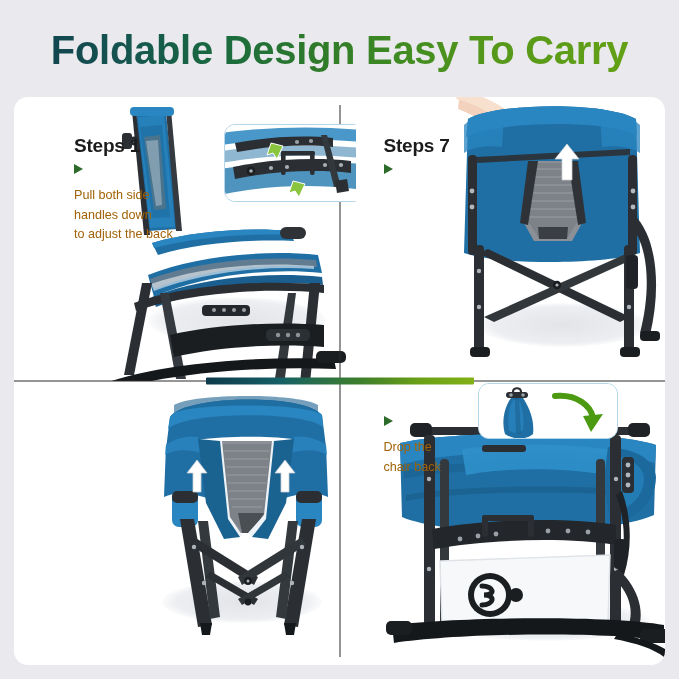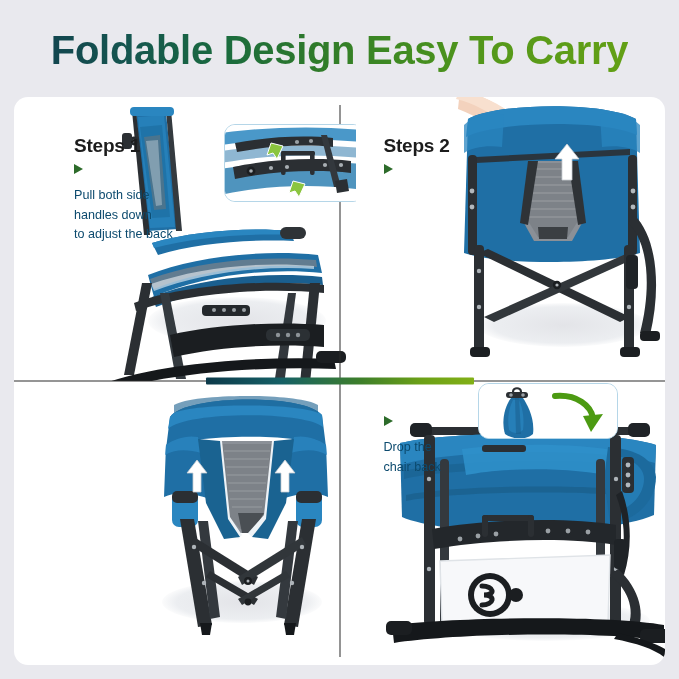--- a/index.html
+++ b/index.html
@@ -63,21 +63,21 @@
   .txt{ position:absolute; z-index:6; }
   .step-title{ font-size:19px; font-weight:bold; color:#1c1c1c; letter-spacing:-0.2px; }
   .tri{
     width:0;height:0;
     border-left:9px solid #2d6b2a;
     border-top:5.5px solid transparent;
     border-bottom:5.5px solid transparent;
     margin-top:7px;
   }
   .step-body{
-    margin-top:12px; font-size:12.6px; line-height:1.55; color:#0c4a6e;
+    margin-top:12px; font-size:12.6px; line-height:1.55; color:#a16207;
     white-space:pre-line;
   }
 
   
   .art{ position:absolute; inset:0; }
   .shadow-ellipse{
     position:absolute; border-radius:50%;
     background:radial-gradient(ellipse at 50% 50%, #e3e4e8 0%, #eceef1 58%, rgba(255,255,255,0) 74%);
   }
   .inset-box{
@@ -270,21 +270,21 @@
           </svg>
 
           <div class="arrow-up" style="left:198px;top:46px;">
             <svg width="26" height="38" viewBox="0 0 26 38">
               <path d="M13 1 L25 16 L18 16 L18 37 L8 37 L8 16 L1 16 Z" fill="#ffffff" stroke="#c9ced3" stroke-width="0.8"></path>
             </svg>
           </div>
         </div>
 
         <div class="txt" style="left:28px;top:38px;width:150px;">
-          <div class="step-title">Steps 2</div>
+          <div class="step-title">Steps 7</div>
           <div class="tri"></div>
         </div>
       </div>
 
       <div class="panel">
         <div class="art">
           <div class="shadow-ellipse" style="left:116px;top:200px;width:160px;height:42px;"></div>
 
           <svg style="position:absolute;left:108px;top:6px;" width="210" height="250" viewBox="0 0 210 250">
 

